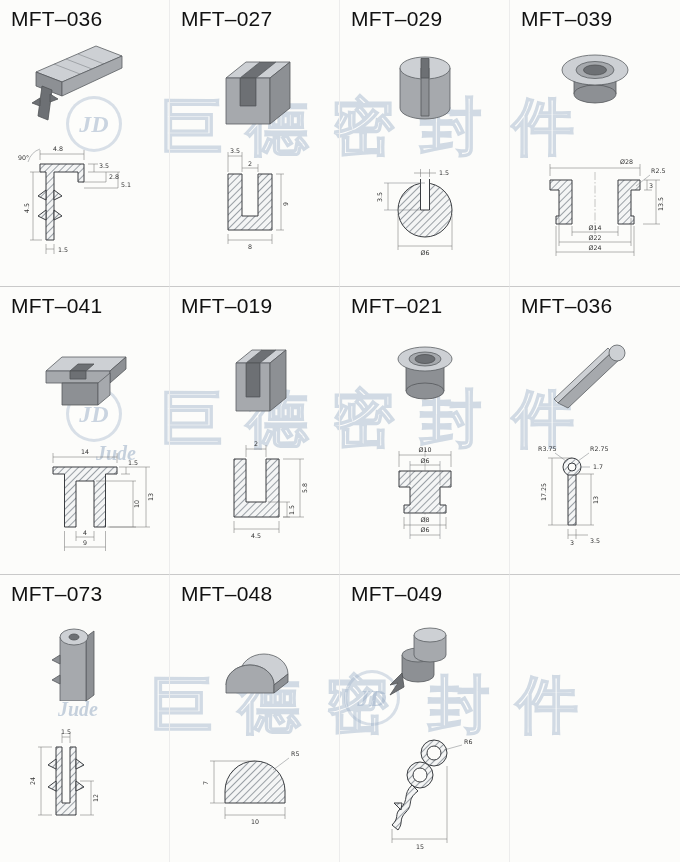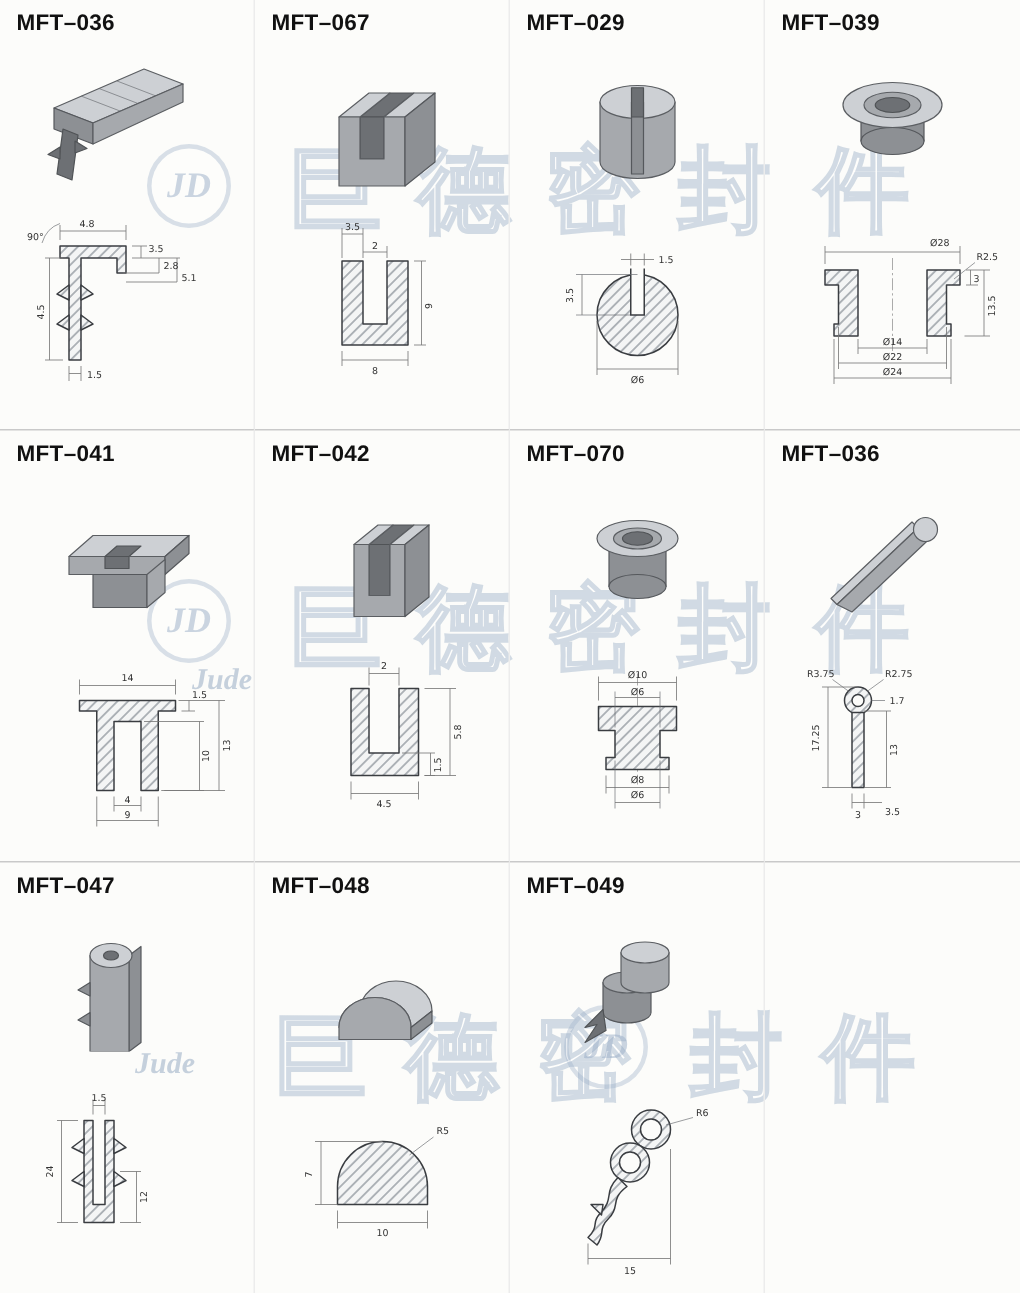--- a/index.html
+++ b/index.html
@@ -1,37 +1,37 @@
 <!DOCTYPE html>
 <html><head>
 <meta charset="utf-8">
 <style>
   html,body{margin:0;padding:0;background:#e8e8e8;}
   .page{position:relative;width:680px;height:862px;background:#fcfcfa;overflow:hidden;
         font-family:"Liberation Sans",sans-serif;}
   
-  .wm{position:absolute;inset:0;z-index:0;margin-left:32px;}
+  .wm{position:absolute;inset:0;z-index:0;}
   .wm-char{position:absolute;font-size:62px;font-weight:bold;line-height:1;
            color:rgba(255,255,255,.85);-webkit-text-stroke:1.4px rgba(130,155,185,.7);
            opacity:.5;font-family:"DejaVu Sans",sans-serif;}
   .wm-logo{position:absolute;width:56px;height:56px;border:3px solid rgba(130,155,185,.55);
            border-radius:50%;opacity:.55;display:flex;align-items:center;justify-content:center;
            background:rgba(255,255,255,.4);box-sizing:border-box;}
   .wm-logo span{font-family:"Liberation Serif",serif;font-style:italic;font-weight:bold;
            font-size:24px;color:rgba(130,155,185,.75);}
   .wm-script{position:absolute;font-family:"Liberation Serif",serif;font-style:italic;
            font-weight:bold;font-size:20px;color:rgba(130,155,185,.6);opacity:.75;}
   
   .grid{position:absolute;inset:0;z-index:1;display:grid;
         grid-template-columns:repeat(4,170px);grid-template-rows:287px 288px 287px;}
   .cell{position:relative;box-sizing:border-box;border-right:1px solid #ececec;
         border-bottom:1px solid #c9c9c9;}
   .cell:nth-child(4n){border-right:none;}
   .cell:nth-child(n+9){border-bottom:none;}
-  .title{position:absolute;left:11px;top:7px;font-weight:bold;font-size:15px;color:#111;
+  .title{position:absolute;left:11px;top:7px;font-weight:normal;font-size:21px;color:#111;
          letter-spacing:.2px;}
   .render{position:absolute;left:0;top:22px;width:170px;height:104px;}
   .draw{position:absolute;left:0;top:128px;width:170px;height:152px;}
   
   .f1{fill:#cdd0d4;stroke:#5b5e62;stroke-width:.8;stroke-linejoin:round;}
   .f2{fill:#a6a9ad;stroke:#5b5e62;stroke-width:.8;stroke-linejoin:round;}
   .f3{fill:#8d9094;stroke:#55585c;stroke-width:.8;stroke-linejoin:round;}
   .f4{fill:#6d7074;stroke:#505356;stroke-width:.8;stroke-linejoin:round;}
   .ol{fill:none;stroke:#44474b;stroke-width:.8;}
   
@@ -117,21 +117,21 @@
         <text class="s" x="58" y="23" text-anchor="middle">4.8</text>
         <text class="s" x="99" y="40">3.5</text>
         <text class="s" x="109" y="51">2.8</text>
         <text class="s" x="121" y="59">5.1</text>
         <text class="s" x="29" y="80" transform="rotate(-90 29 80)" text-anchor="middle">4.5</text>
         <text class="s" x="58" y="124">1.5</text>
       </svg>
     </div>
 
     <div class="cell">
-      <div class="title">MFT–067</div>
+      <div class="title">MFT–027</div>
       <svg class="render" viewBox="0 0 170 104">
         <polygon class="f4" points="70,56 90,40 106,40 86,56"></polygon>
         <rect class="f4" x="70" y="56" width="16" height="28"></rect>
         <polygon class="f1" points="56,56 70,56 90,40 76,40"></polygon>
         <polygon class="f1" points="86,56 100,56 120,40 106,40"></polygon>
         <path class="f2" d="M56,56 L70,56 L70,84 L86,84 L86,56 L100,56 L100,102 L56,102 Z"></path>
         <polygon class="f3" points="100,56 120,40 120,86 100,102"></polygon>
       </svg>
       <svg class="draw" viewBox="0 0 170 152">
         <path class="sec" d="M58,46 L72,46 L72,88 L88,88 L88,46 L102,46 L102,102 L58,102 Z"></path>
@@ -215,21 +215,21 @@
         <text class="s" x="85" y="39" text-anchor="middle">14</text>
         <text class="s" x="128" y="50">1.5</text>
         <text class="s" x="139" y="89" transform="rotate(-90 139 89)" text-anchor="middle">10</text>
         <text class="s" x="153" y="82" transform="rotate(-90 153 82)" text-anchor="middle">13</text>
         <text class="s" x="85" y="120" text-anchor="middle">4</text>
         <text class="s" x="85" y="130" text-anchor="middle">9</text>
       </svg>
     </div>
 
     <div class="cell">
-      <div class="title">MFT–042</div>
+      <div class="title">MFT–019</div>
       <svg class="render" viewBox="0 0 170 104">
         <polygon class="f4" points="76,54 92,41 106,41 90,54"></polygon>
         <rect class="f4" x="76" y="54" width="14" height="34"></rect>
         <polygon class="f1" points="66,54 76,54 92,41 82,41"></polygon>
         <polygon class="f1" points="90,54 100,54 116,41 106,41"></polygon>
         <path class="f2" d="M66,54 L76,54 L76,88 L90,88 L90,54 L100,54 L100,102 L66,102 Z"></path>
         <polygon class="f3" points="100,54 116,41 116,89 100,102"></polygon>
       </svg>
       <svg class="draw" viewBox="0 0 170 152">
         <path class="sec" d="M64,44 L76,44 L76,87 L96,87 L96,44 L109,44 L109,102 L64,102 Z"></path>
@@ -238,21 +238,21 @@
         <path class="dim" d="M113,44 L134,44 M113,102 L134,102 M130,44 L130,102"></path>
         <path class="dim" d="M64,106 L64,118 M109,106 L109,118 M64,114 L109,114"></path>
         <text class="s" x="86" y="31" text-anchor="middle">2</text>
         <text class="s" x="137" y="73" transform="rotate(-90 137 73)" text-anchor="middle">5.8</text>
         <text class="s" x="124" y="95" transform="rotate(-90 124 95)" text-anchor="middle">1.5</text>
         <text class="s" x="86" y="123" text-anchor="middle">4.5</text>
       </svg>
     </div>
 
     <div class="cell">
-      <div class="title">MFT–070</div>
+      <div class="title">MFT–021</div>
       <svg class="render" viewBox="0 0 170 104">
         <rect class="f3" x="66" y="52" width="38" height="30"></rect>
         <ellipse class="f3" cx="85" cy="82" rx="19" ry="8"></ellipse>
         <ellipse class="f1" cx="85" cy="50" rx="27" ry="12"></ellipse>
         <ellipse class="f2" cx="85" cy="50" rx="16" ry="7"></ellipse>
         <ellipse class="f4" cx="85" cy="50" rx="10" ry="4.5"></ellipse>
       </svg>
       <svg class="draw" viewBox="0 0 170 152">
         <path class="cl" d="M85,34 L85,108"></path>
         <path class="sec" d="M59,56 L111,56 L111,72 L100,72 L100,90 L106,90 L106,98 L64,98 L64,90 L70,90 L70,72 L59,72 Z"></path>
@@ -288,21 +288,21 @@
         <text class="s" x="80" y="36">R2.75</text>
         <text class="s" x="83" y="54">1.7</text>
         <text class="s" x="36" y="77" transform="rotate(-90 36 77)" text-anchor="middle">17.25</text>
         <text class="s" x="88" y="85" transform="rotate(-90 88 85)" text-anchor="middle">13</text>
         <text class="s" x="62" y="130" text-anchor="middle">3</text>
         <text class="s" x="80" y="128">3.5</text>
       </svg>
     </div>
 
     <div class="cell">
-      <div class="title">MFT–047</div>
+      <div class="title">MFT–073</div>
       <svg class="render" viewBox="0 0 170 104">
         <polygon class="f3" points="86,40 94,34 94,98 86,104"></polygon>
         <rect class="f2" x="60" y="40" width="26" height="64"></rect>
         <ellipse class="f1" cx="74" cy="40" rx="14" ry="8"></ellipse>
         <ellipse class="f4" cx="74" cy="40" rx="5" ry="3"></ellipse>
         <polygon class="f3" points="60,58 52,63 60,67"></polygon>
         <polygon class="f3" points="60,78 52,83 60,87"></polygon>
       </svg>
       <svg class="draw" viewBox="0 0 170 152">
         <path class="sec" d="M56,44 L62,44 L62,100 L70,100 L70,44 L76,44 L76,112 L56,112 Z"></path>

